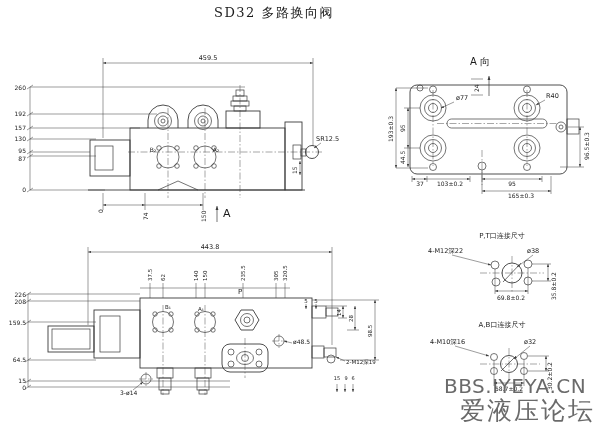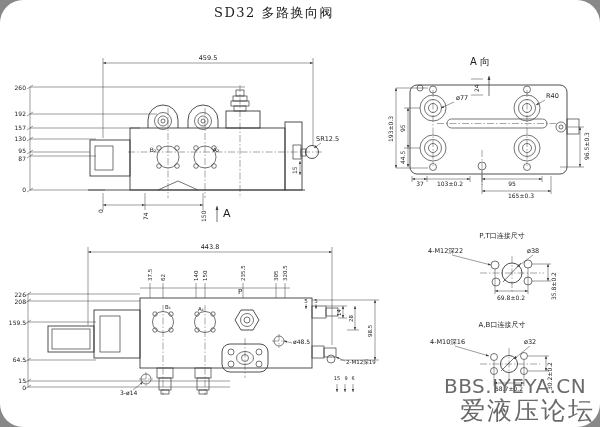--- a/index.html
+++ b/index.html
@@ -1,16 +1,16 @@
 <!DOCTYPE html>
 <html><head>
 <meta charset="utf-8">
 <style>
   html,body{margin:0;padding:0;background:#888;}
-  .canvas{position:relative;width:600px;height:427px;background:#ffffff;overflow:hidden;border-radius:23px;}
+  .canvas{position:relative;width:600px;height:427px;background:#ffffff;overflow:hidden;}
   svg{position:absolute;left:0;top:0;}
   .ol{stroke:#3a3a3a;stroke-width:0.9;fill:none;stroke-linejoin:miter;}
   .ol2{stroke:#3a3a3a;stroke-width:0.7;fill:none;}
   .tl{stroke:#3a3a3a;stroke-width:0.5;fill:none;}
   .cl{stroke:#3a3a3a;stroke-width:0.45;stroke-dasharray:7 2 1.5 2;fill:none;}
   text{font-family:"DejaVu Sans",sans-serif;fill:#1b1b1b;}
   .d5{font-size:5px;} .d55{font-size:5.5px;} .d6{font-size:6px;}
   .d65{font-size:6.5px;} .d7{font-size:7px;} .d10{font-size:10px;} .d11{font-size:11px;}
   .ttl{font-family:"DejaVu Serif",serif;font-size:13px;letter-spacing:1.5px;}
   .wm1{fill:#4a4a4a;opacity:0.82;font-size:20px;letter-spacing:0.5px;}

